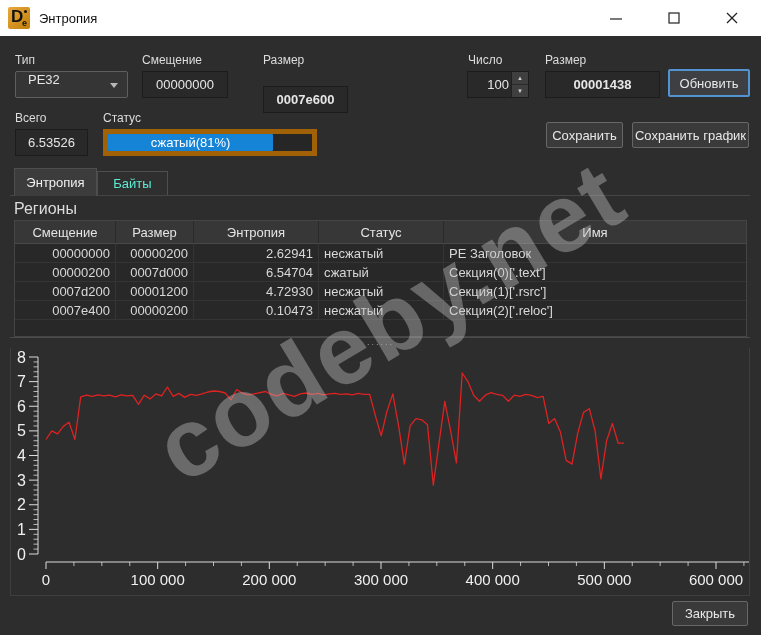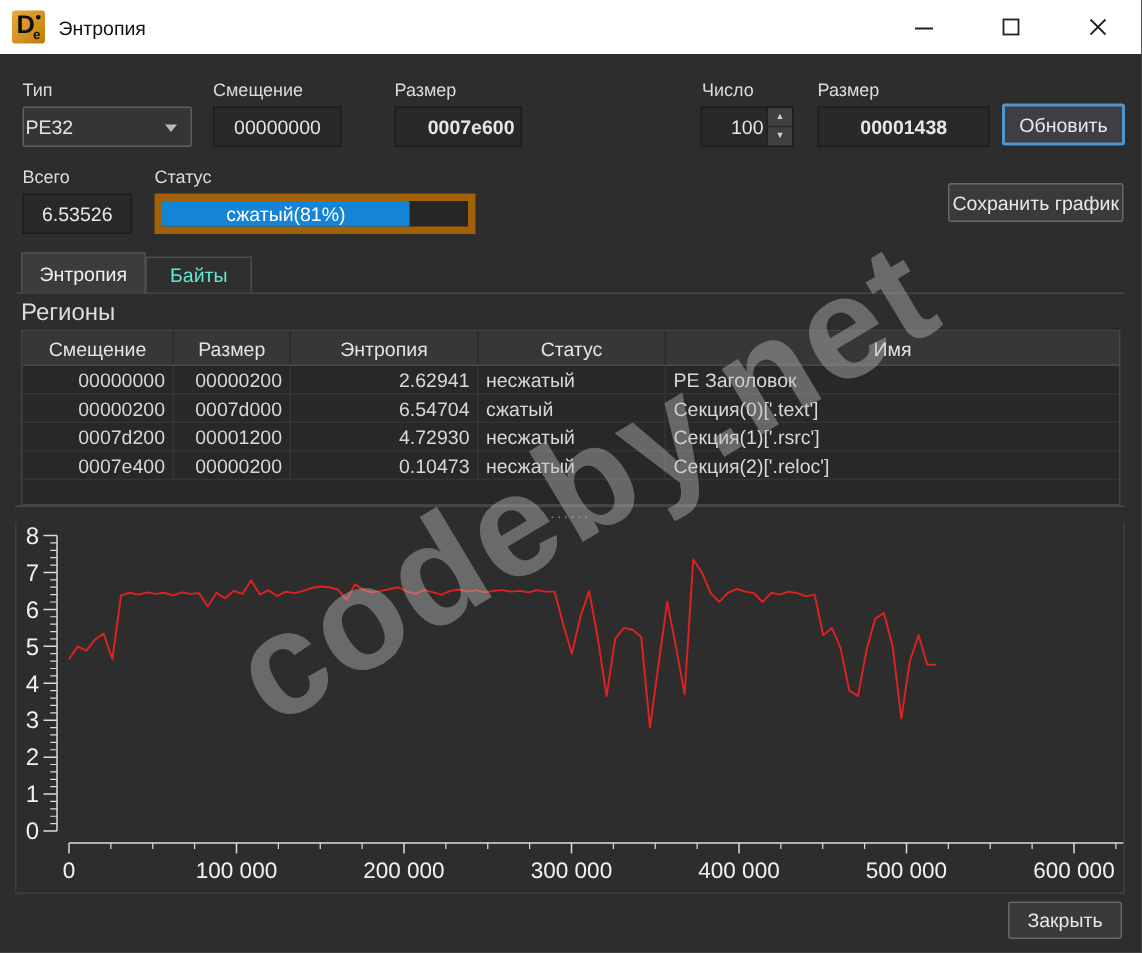--- a/index.html
+++ b/index.html
@@ -18,21 +18,21 @@
   .win-btn{width:58px;height:36px;display:flex;align-items:center;justify-content:center;cursor:default;}
   
   .lbl{position:absolute;font-size:12px;color:#dcdcdc;}
   .field{position:absolute;height:27px;background:#292929;border:1px solid #1c1c1c;color:#e6e6e6;
     font-size:13px;text-align:center;font-family:"Liberation Sans",sans-serif;padding:0 4px;}
   .field.bold{font-weight:bold;}
   .btn{position:absolute;background:#3a3a3a;border:1px solid #676767;border-radius:2px;color:#e8e8e8;
     font-size:13px;display:flex;align-items:center;justify-content:center;cursor:default;}
   .btn.focus{border:2px solid #5294d2;background:#3d3f42;}
   .combo{position:absolute;left:15px;top:71px;width:113px;height:27px;background:#353535;border:1px solid #5f5f5f;
-    border-radius:2px;color:#e6e6e6;font-size:13px;display:flex;align-items:center;padding-left:1px;}
+    border-radius:2px;color:#e6e6e6;font-size:13px;display:flex;padding-left:12px;}
   .combo .arrow{position:absolute;right:9px;top:11px;width:0;height:0;border-left:4px solid transparent;
     border-right:4px solid transparent;border-top:5px solid #b8b8b8;}
   .spin{position:absolute;left:467px;top:71px;width:62px;height:27px;background:#292929;border:1px solid #1c1c1c;display:flex;}
   .spin input{flex:1;background:transparent;border:none;color:#e6e6e6;font-size:13px;text-align:right;width:40px;
     font-family:"Liberation Sans",sans-serif;outline:none;}
   .spin-btns{width:17px;border-left:1px solid #202020;display:flex;flex-direction:column;}
   .spin-btn{flex:1;background:#3f3f3f;display:flex;align-items:center;justify-content:center;
     font-size:6px;color:#cfcfcf;}
   .spin-btn:first-child{border-bottom:1px solid #2a2a2a;}
   .progress{position:absolute;left:103px;top:129px;width:214px;height:27px;background:#262626;border:5px solid #a16207;}
@@ -109,21 +109,21 @@
   <div class="lbl" style="left:15px;top:53px;">Тип</div>
   <div class="combo">
     <span>PE32</span>
     <span class="arrow"></span>
   </div>
 
   <div class="lbl" style="left:142px;top:53px;">Смещение</div>
   <input class="field" style="left: 142px; top: 71px; width: 86px;" value="00000000">
 
   <div class="lbl" style="left:263px;top:53px;">Размер</div>
-  <input class="field bold" style="left: 263px; top: 71px; width: 85px; text-align: right;" value="0007e600">
+  <input class="field bold" style="left: 263px; top: 86px; width: 85px;" value="0007e600">
 
   <div class="lbl" style="left:468px;top:53px;">Число</div>
   <div class="spin">
     <input value="100" style="">
     <div class="spin-btns">
       <div class="spin-btn">
           <span>▲</span>
         </div>
       <div class="spin-btn">
           <span>▼</span>
@@ -139,20 +139,21 @@
   <div class="lbl" style="left:15px;top:111px;">Всего</div>
   <input class="field" style="left: 15px; top: 129px; width: 73px;" value="6.53526">
 
   <div class="lbl" style="left:103px;top:111px;">Статус</div>
   <div class="progress">
     <div class="progress-fill" style="width: 81%;">
       <span>сжатый(81%)</span>
     </div>
   </div>
 
+  <div class="btn" style="left:546px;top:122px;width:77px;height:26px;">Сохранить</div>
   <div class="btn" style="left:632px;top:122px;width:117px;height:26px;">Сохранить график</div>
 
   <div class="tab active">Энтропия</div>
   <div class="tab inactive">Байты</div>
   <div class="tabline"></div>
 
   <div class="regions-title">Регионы</div>
   <div class="rtable">
     <div class="thead">
         <div class="hcell c0">Смещение</div>

